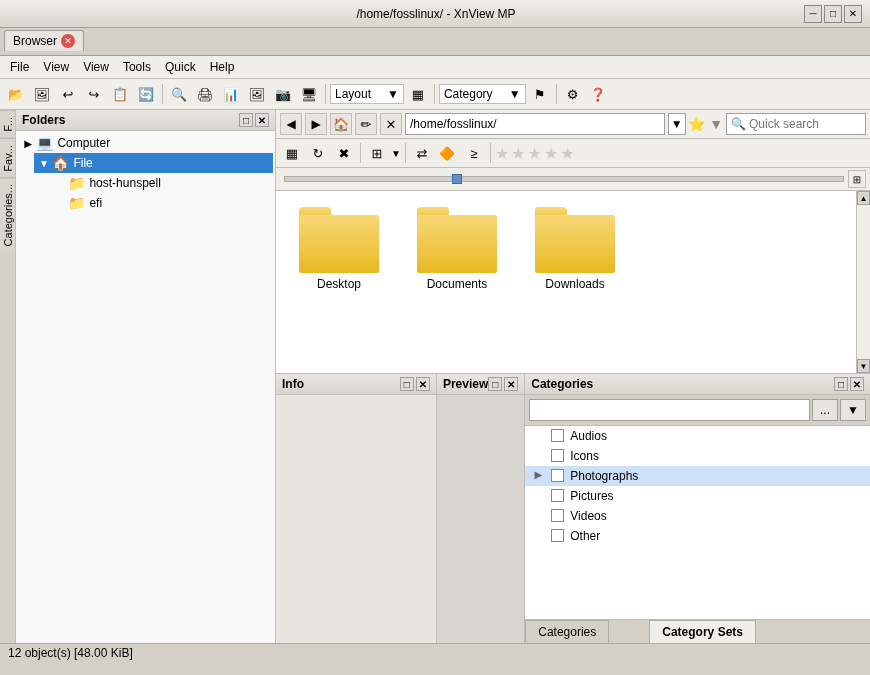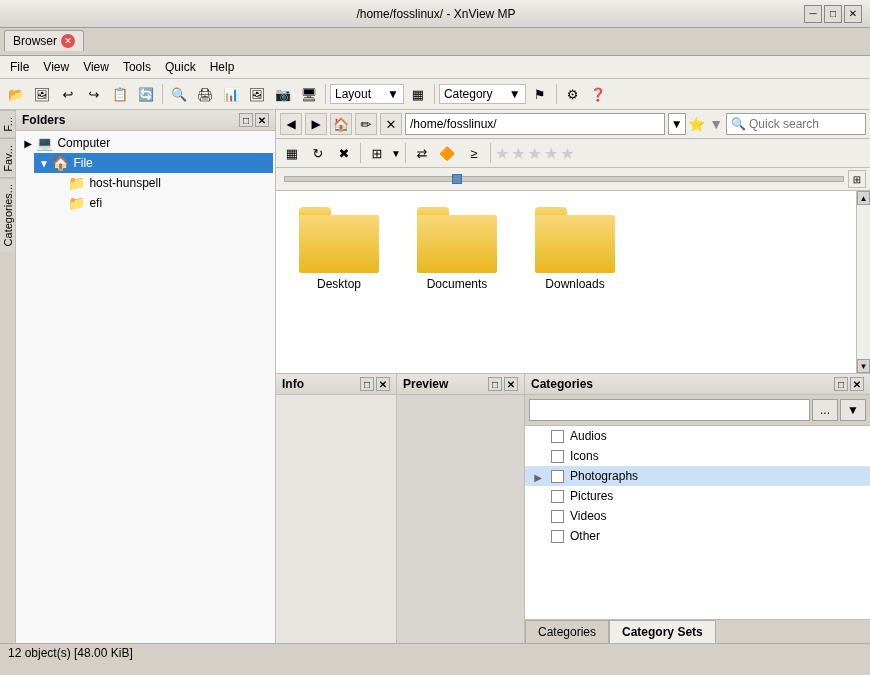--- a/index.html
+++ b/index.html
@@ -135,44 +135,44 @@
     .folder-tab {
       position: absolute; top: 4px; left: 0; width: 32px; height: 14px;
       background: linear-gradient(to bottom, #f8d878, #eec030);
       border-radius: 4px 4px 0 0;
     }
     .file-label { font-size: 12px; text-align: center; margin-top: 4px; }
 
     
     .bottom-panels { display: flex; height: 270px; border-top: 1px solid #c0bdb8; }
     
-    .info-panel { width: 121px; border-right: 1px solid #c0bdb8; display: flex; flex-direction: column; }
+    .info-panel { width: 161px; border-right: 1px solid #c0bdb8; display: flex; flex-direction: column; }
     .preview-panel { flex: 1; border-right: 1px solid #c0bdb8; display: flex; flex-direction: column; }
     .categories-panel { width: 345px; display: flex; flex-direction: column; }
     
     .info-header, .preview-header, .cat-header {
       background: linear-gradient(to bottom, #e8e4e0, #d8d4ce);
       padding: 3px 6px; font-weight: bold; font-size: 12px;
       border-bottom: 1px solid #c0bdb8; display: flex; align-items: center; justify-content: space-between;
     }
     .panel-content { flex: 1; background: #e8e4e0; overflow: auto; }
     .preview-content { flex: 1; background: #d8d4d0; }
 
     
     .cat-search-bar { padding: 4px; display: flex; gap: 2px; border-bottom: 1px solid #c0bdb8; }
     .cat-search-input { flex: 1; height: 22px; border: 1px solid #a0a0a0; padding: 1px 4px; font-size: 12px; background: white; }
     .cat-search-btn { width: 26px; height: 22px; border: 1px solid #a0a0a0; background: #e8e4e0; cursor: pointer; display: flex; align-items: center; justify-content: center; }
     .cat-list { flex: 1; overflow: auto; background: white; }
-    .cat-item { display: flex; align-items: flex-end; padding: 3px 6px; font-size: 12px; gap: 6px; cursor: pointer; }
+    .cat-item { display: flex; align-items: flex-start; padding: 3px 6px; font-size: 12px; gap: 6px; cursor: pointer; }
     .cat-item.highlighted { background: #cce0f8; }
     .cat-checkbox { width: 13px; height: 13px; border: 1px solid #888; background: white; }
     .cat-expand { width: 14px; text-align: center; font-size: 10px; color: #666; }
     .cat-tabs { display: flex; border-top: 1px solid #c0bdb8; background: #d4d0c8; }
     .cat-tab { padding: 4px 12px; font-size: 12px; cursor: pointer; border: 1px solid #b0aca8; border-bottom: none; background: #d4d0c8; }
-    .cat-tab.active { background: #f0eee8; font-weight: bold; }
+    .cat-tab.active { background: #f0eee8; font-weight: bold; margin-left: 40px; }
 
     
     .file-grid::-webkit-scrollbar { width: 14px; }
     .file-grid::-webkit-scrollbar-track { background: #f0eee8; }
     .file-grid::-webkit-scrollbar-thumb { background: #b0aca8; border: 1px solid #a0a0a0; }
 
     
     .status-bar {
       background: #d4d0c8; padding: 2px 8px; border-top: 1px solid #b0aca8;
       font-size: 12px; display: flex; align-items: center;

